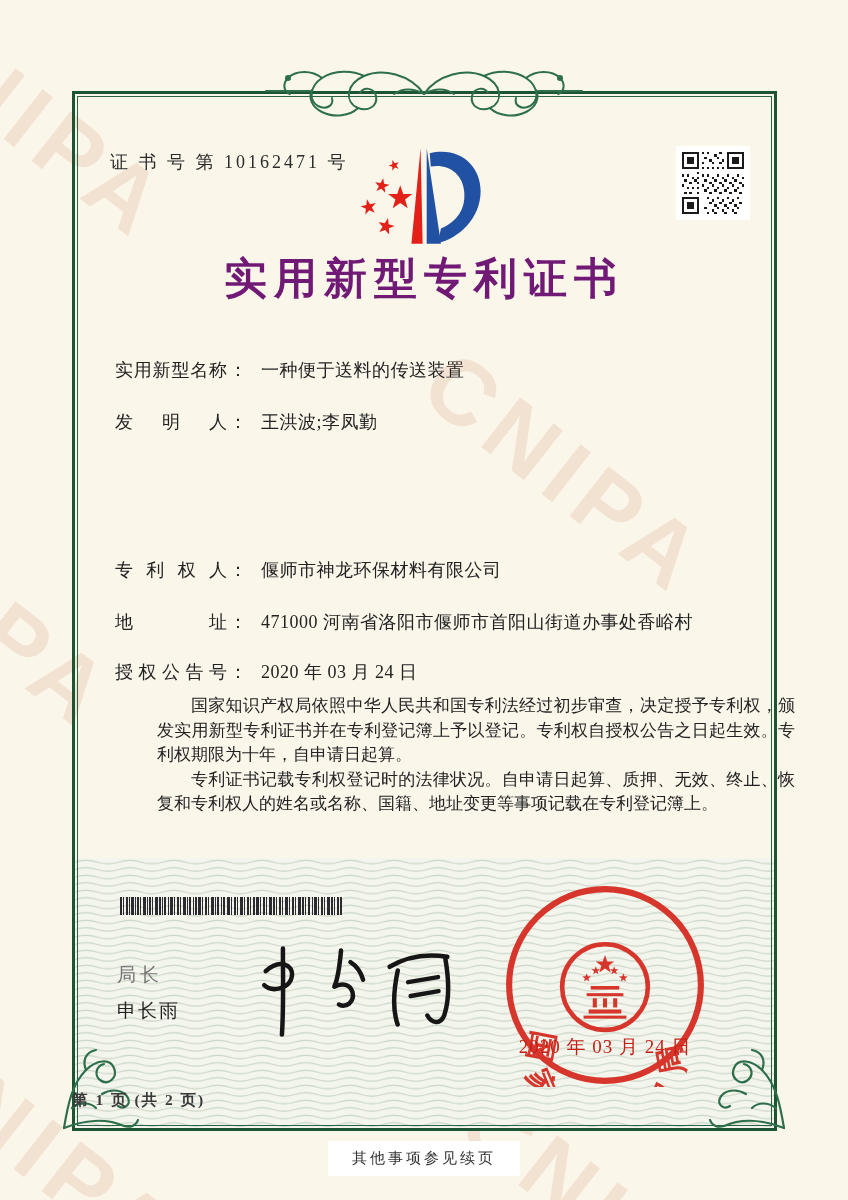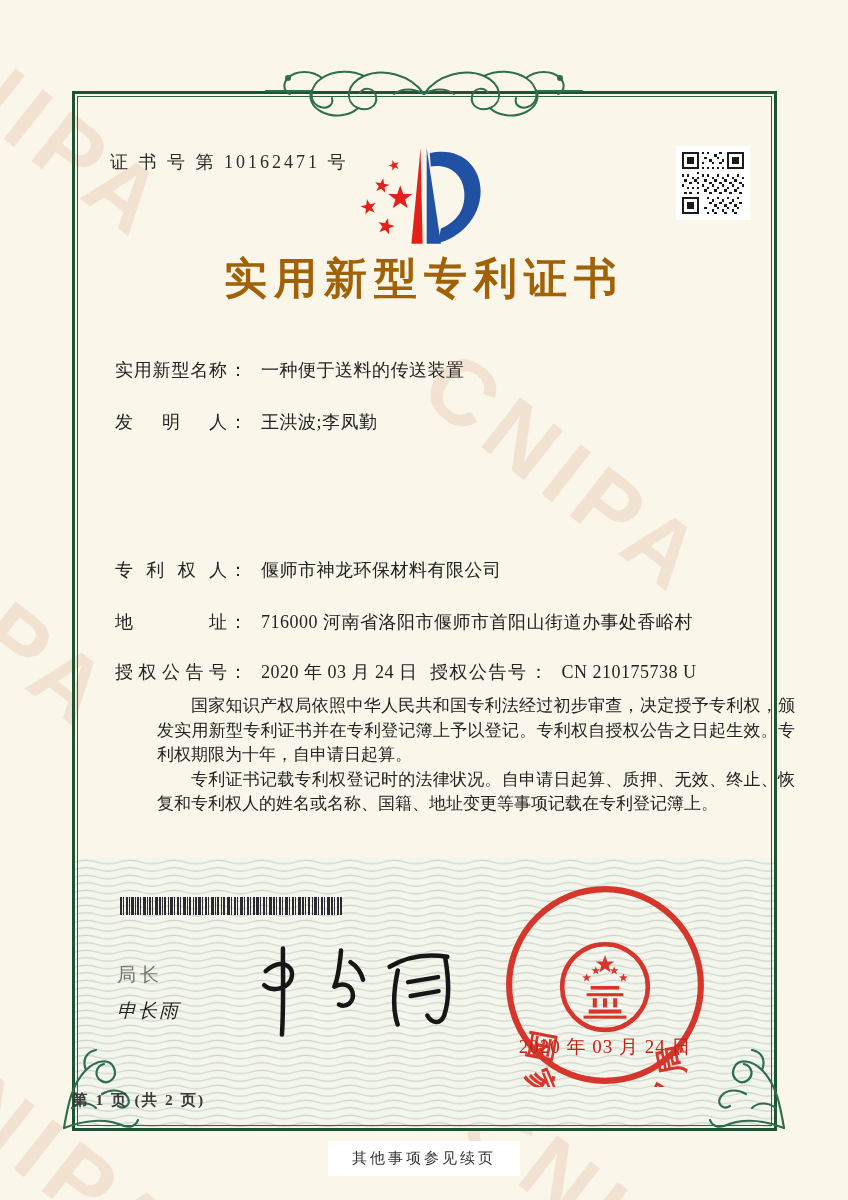--- a/index.html
+++ b/index.html
@@ -23,38 +23,38 @@
   .ornament-bl{position:absolute;left:58px;top:1048px;z-index:4;}
   .ornament-br{position:absolute;left:690px;top:1048px;z-index:4;transform:scaleX(-1);}
 
   .content{position:absolute;inset:0;z-index:5;}
 
   .cert-no{position:absolute;left:110px;top:150px;font-size:18px;letter-spacing:3px;color:#2b2b2b;}
   .logo{position:absolute;left:342px;top:140px;}
   .qr-box{position:absolute;left:676px;top:146px;width:74px;height:74px;background:#ffffff;
       display:flex;align-items:center;justify-content:center;}
   .doc-title{position:absolute;left:0;right:0;top:250px;text-align:center;font-size:43px;
-      font-weight:700;letter-spacing:7px;color:#a16207;}
+      font-weight:700;letter-spacing:7px;color:#701a75;}
 
   .field-row{position:absolute;left:115px;font-size:18px;color:#222;white-space:nowrap;line-height:24px;}
   .flabel{display:inline-block;width:112px;text-align:justify;text-align-last:justify;vertical-align:top;}
   .fcolon{display:inline-block;margin:0 14px 0 2px;}
   .fval{letter-spacing:.5px;}
   .row0{top:358px}.row1{top:410px}.row2{top:460px}.row3{top:508px}
   .row4{top:558px}.row5{top:610px}.row6{top:660px}
   .grant-group{position:absolute;left:430px;top:660px;font-size:18px;color:#222;white-space:nowrap;}
   .grant-group .glabel{letter-spacing:1.5px;}
 
   .paras{position:absolute;left:113px;top:694px;width:638px;font-size:17px;line-height:24.5px;
       color:#222;text-align:justify;margin-left:44px;}
   .paras p{margin:0;text-indent:2em;}
 
   .barcode{position:absolute;left:120px;top:897px;}
   .signer-title{position:absolute;left:117px;top:962px;font-size:19px;color:#737373;letter-spacing:4px;}
-  .signer-name{position:absolute;left:117px;top:998px;font-size:19px;color:#1e1e1e;letter-spacing:2px;font-style:italic;}
+  .signer-name{position:absolute;left:117px;top:998px;font-size:19px;color:#1e1e1e;letter-spacing:2px;}
   .signature{position:absolute;left:248px;top:940px;transform:rotate(-2deg);}
 
   .seal{position:absolute;left:503px;top:883px;z-index:6;}
   .seal-date{position:absolute;left:503px;top:1034px;width:204px;text-align:center;z-index:7;
       font-size:19px;color:#c52017;letter-spacing:1px;}
 
   .page-num{position:absolute;left:72px;width:699px;top:1090px;text-align:left;font-size:15.5px;
       letter-spacing:2px;color:#3a3a3a;font-weight:bold;}
   .note-box{position:absolute;left:50%;transform:translateX(-50%);top:1141px;background:#ffffff;
       padding:8px 24px;font-size:15px;letter-spacing:3px;color:#333;z-index:5;white-space:nowrap;}
@@ -187,27 +187,24 @@
     <div class="field-row row0">
       <span class="flabel">实用新型名称</span><span class="fcolon">：</span><span class="fval">一种便于送料的传送装置</span>
     </div>
     <div class="field-row row1">
       <span class="flabel">发明人</span><span class="fcolon">：</span><span class="fval">王洪波;李凤勤</span>
     </div>
     <div class="field-row row4">
       <span class="flabel">专利权人</span><span class="fcolon">：</span><span class="fval">偃师市神龙环保材料有限公司</span>
     </div>
     <div class="field-row row5">
-      <span class="flabel">地址</span><span class="fcolon">：</span><span class="fval">716000 河南省洛阳市偃师市首阳山街道办事处香峪村</span>
+      <span class="flabel">地址</span><span class="fcolon">：</span><span class="fval">471000 河南省洛阳市偃师市首阳山街道办事处香峪村</span>
     </div>
     <div class="field-row row6">
       <span class="flabel">授权公告号</span><span class="fcolon">：</span><span class="fval">2020 年 03 月 24 日</span>
-    </div>
-    <div class="grant-group">
-      <span class="glabel">授权公告号</span><span class="fcolon">：</span><span class="fval">CN 210175738 U</span>
     </div>
 
     <div class="paras">
       <p>国家知识产权局依照中华人民共和国专利法经过初步审查，决定授予专利权，颁发实用新型专利证书并在专利登记簿上予以登记。专利权自授权公告之日起生效。专利权期限为十年，自申请日起算。</p>
       <p>专利证书记载专利权登记时的法律状况。自申请日起算、质押、无效、终止、恢复和专利权人的姓名或名称、国籍、地址变更等事项记载在专利登记簿上。</p>
     </div>
 
     <div class="barcode">
       <svg width="222" height="18" viewBox="0 0 222 18">
         <path fill="#2a2a30" d="M0 0h2v18h-2z M3 0h1v18h-1z M6 0h2v18h-2z M9 0h1v18h-1z M11 0h3v18h-3z M15 0h1v18h-1z M17 0h2v18h-2z M20 0h1v18h-1z M23 0h3v18h-3z M27 0h1v18h-1z M29 0h2v18h-2z M32 0h1v18h-1z M35 0h3v18h-3z M39 0h2v18h-2z M42 0h1v18h-1z M44 0h2v18h-2z M48 0h1v18h-1z M50 0h3v18h-3z M54 0h1v18h-1z M57 0h2v18h-2z M60 0h1v18h-1z M63 0h3v18h-3z M67 0h1v18h-1z M69 0h2v18h-2z M73 0h1v18h-1z M75 0h2v18h-2z M78 0h3v18h-3z M82 0h1v18h-1z M85 0h2v18h-2z M88 0h1v18h-1z M91 0h3v18h-3z M95 0h1v18h-1z M97 0h2v18h-2z M101 0h1v18h-1z M103 0h2v18h-2z M107 0h3v18h-3z M111 0h1v18h-1z M114 0h2v18h-2z M117 0h1v18h-1z M120 0h3v18h-3z M124 0h1v18h-1z M127 0h2v18h-2z M130 0h1v18h-1z M133 0h2v18h-2z M136 0h3v18h-3z M140 0h1v18h-1z M143 0h2v18h-2z M146 0h1v18h-1z M149 0h3v18h-3z M153 0h2v18h-2z M156 0h1v18h-1z M159 0h2v18h-2z M162 0h1v18h-1z M165 0h3v18h-3z M169 0h1v18h-1z M172 0h2v18h-2z M175 0h1v18h-1z M178 0h3v18h-3z M182 0h2v18h-2z M185 0h1v18h-1z M188 0h2v18h-2z M192 0h1v18h-1z M194 0h3v18h-3z M198 0h1v18h-1z M201 0h2v18h-2z M204 0h1v18h-1z M207 0h3v18h-3z M211 0h2v18h-2z M214 0h1v18h-1z M217 0h2v18h-2z M220 0h2v18h-2z"></path>

